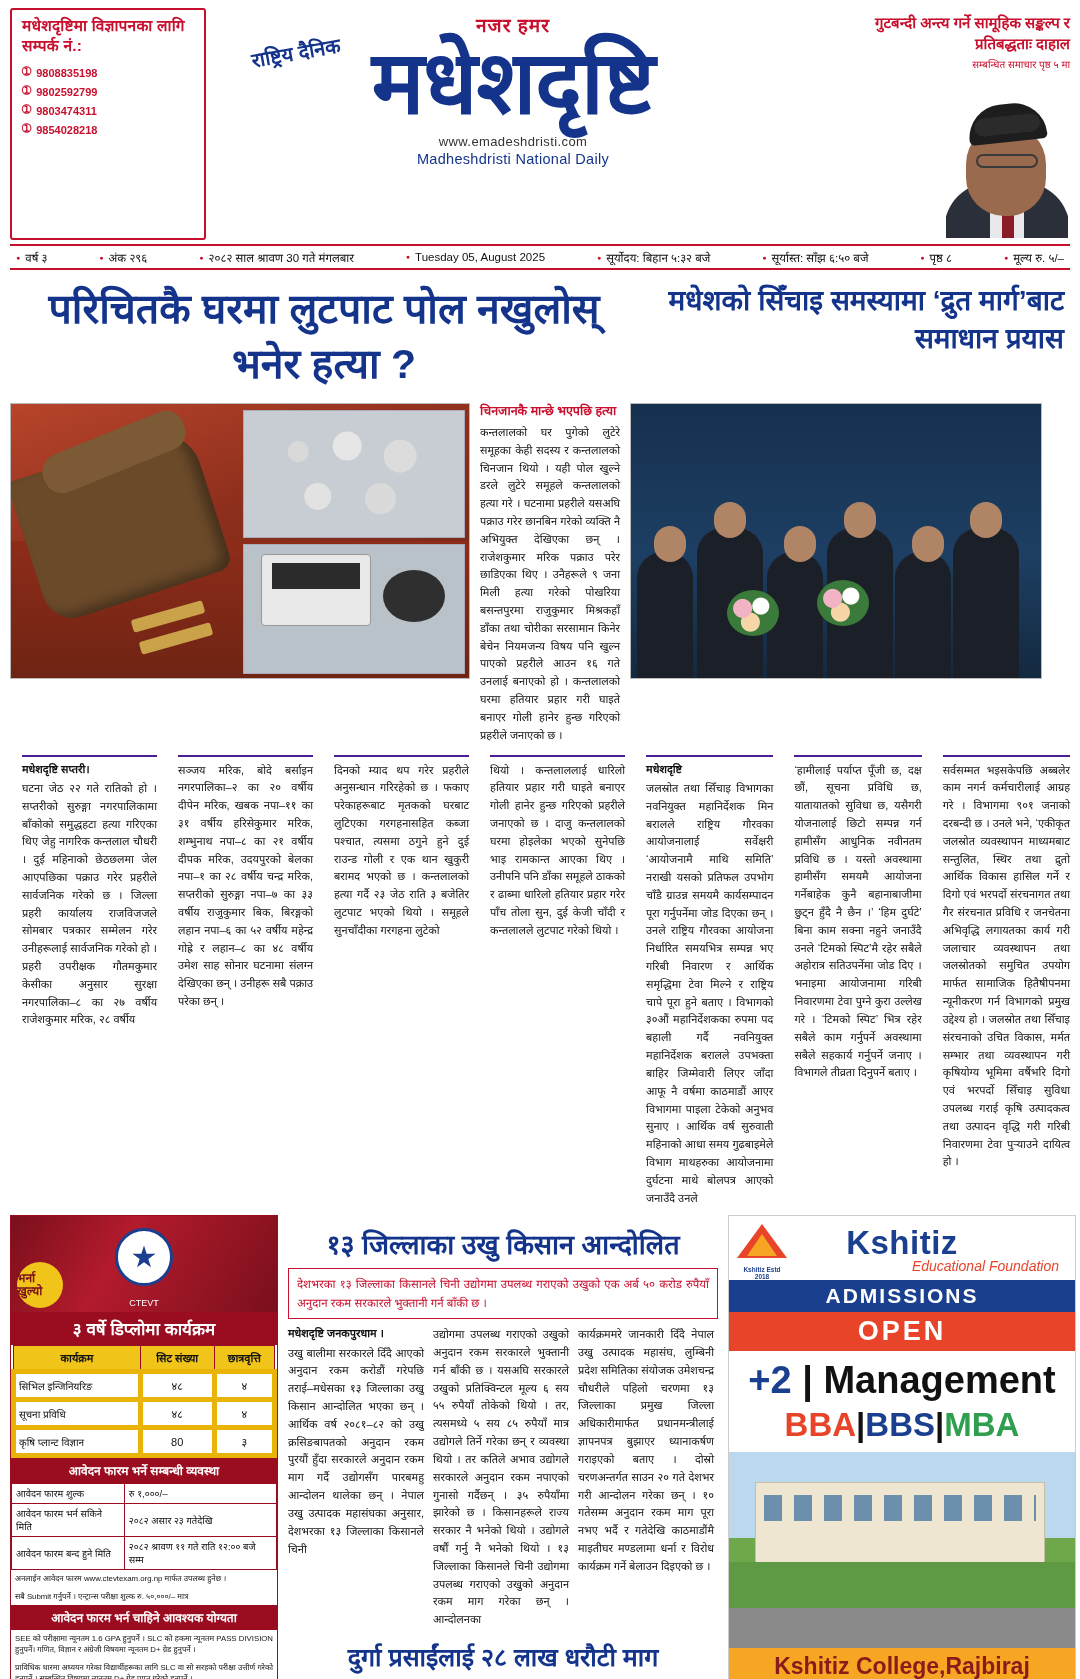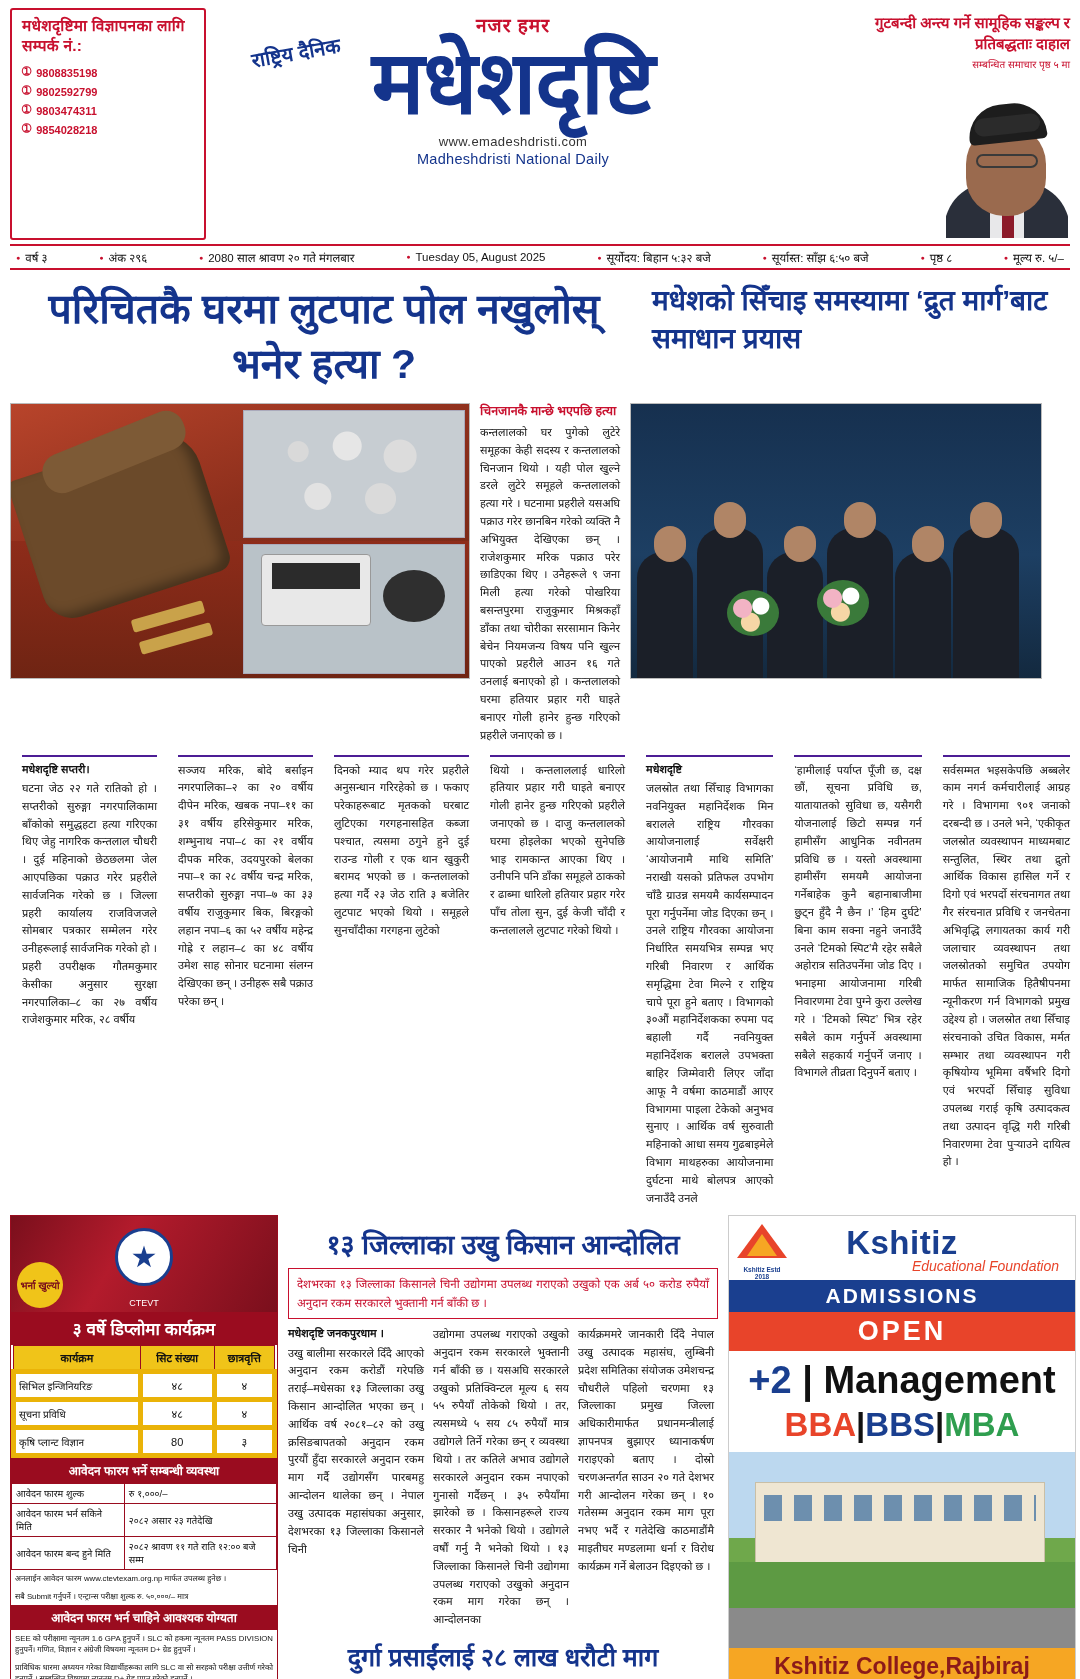--- a/index.html
+++ b/index.html
@@ -60,21 +60,21 @@
     font-size:11.5px; color:#111; padding:0 6px;
   }
   .infobar span { white-space:nowrap; }
   .infobar span::before { content:"●"; color:#c8102e; font-size:7px; margin-right:5px; vertical-align:2px; }
 
   
   .headzone { display:flex; gap:14px; margin-top:12px; }
   .hz-left { width:628px; }
   .hz-right { width:412px; }
   .head-main { font-size:41px; font-weight:bold; color:#14348c; line-height:1.33; text-align:center; }
-  .head-right { font-size:28px; font-weight:bold; color:#14348c; line-height:1.36; text-align:left; }
+  .head-right { font-size:28px; font-weight:bold; color:#14348c; line-height:1.36; text-align:right; }
 
   
   .row1 { display:flex; gap:10px; margin-top:12px; }
   .photoA { width:460px; height:276px; border:1px solid #bbb; position:relative; overflow:hidden; background:#6f7d86;}
   .pa-top { position:absolute; inset:0 0 50% 0; background:linear-gradient(160deg,#b8442b,#8d2f1c 60%,#7e2a18); }
   .pa-bottom { position:absolute; inset:50% 0 0 0; background:linear-gradient(180deg,#8e2c1a,#6f2413); }
   .pa-board { position:absolute; left:232px; top:6px; width:222px; height:128px; background:#c7cdd2; border:1px solid #aab; }
   .pa-board2 { position:absolute; left:232px; top:140px; width:222px; height:130px; background:#b9c2c8; border:1px solid #aab; }
   .pa-gun { position:absolute; left:14px; top:46px; width:190px; height:150px; background:#6b4a2a; border-radius:8px 40px 14px 30px; transform:rotate(-18deg); box-shadow:inset -8px -6px 12px rgba(0,0,0,.35); }
   .pa-gunstrap{position:absolute;left:28px;top:28px;width:150px;height:40px;background:#7d5a36;border-radius:18px;transform:rotate(-22deg);}
@@ -118,21 +118,21 @@
   .standfirst {
     border:1px solid #c8102e; color:#c8102e; font-size:11.5px; line-height:1.6;
     padding:6px 8px; text-align:justify; margin-bottom:7px;
   }
 
   
   .ad-ctevt { width:268px; border:1px solid #9a0c1f; position:relative; overflow:hidden; background:#fff; }
   .ctv-top { height:96px; background:linear-gradient(120deg,#7a0f1c,#b31b2c 40%,#7a0f1c); position:relative; }
   .ctv-logo { position:absolute; left:50%; top:12px; transform:translateX(-50%); width:58px; height:58px; border-radius:50%; background:#fff; border:3px solid #1a3f8f; }
   .ctv-logo:after{content:"";position:absolute;left:50%;top:50%;transform:translate(-50%,-50%);width:24px;height:24px;background:#1a3f8f;clip-path:polygon(50% 0,61% 35%,98% 35%,68% 57%,79% 91%,50% 70%,21% 91%,32% 57%,2% 35%,39% 35%);}
-  .ctv-tag { position:absolute; left:6px; top:46px; width:46px; height:46px; border-radius:50%; background:#f0c419; color:#7a0f1c; font-size:10px; font-weight:bold; display:flex; align-items:center; justify-content:center; text-align:center; line-height:1.1;}
+  .ctv-tag { position:absolute; left:6px; top:46px; width:46px; height:46px; border-radius:50%; background:#f0c419; color:#7a0f1c; font-size:12px; font-weight:bold; display:flex; align-items:center; justify-content:center; text-align:left; line-height:1.1;}
   .ctv-title { background:#9a0c1f; color:#fff; font-weight:bold; font-size:17px; text-align:center; padding:5px 2px; }
   .ctv-table { width:100%; border-collapse:collapse; font-size:11px; }
   .ctv-table th { background:#f0c419; color:#111; padding:4px 3px; border:1px solid #9a0c1f; font-weight:bold; }
   .ctv-table td { border:5px solid #eab308; padding:4px 3px; text-align:center; }
   .ctv-table td.prog { text-align:left; font-size:10px; }
   .ctv-sub { background:#9a0c1f; color:#fff; font-weight:bold; font-size:12px; text-align:center; padding:4px; }
   .ctv-rows { width:100%; border-collapse:collapse; font-size:9.5px; }
   .ctv-rows td { border:1px solid #9a0c1f; padding:3px 4px; }
   .ctv-note { font-size:7.8px; line-height:1.45; padding:3px 4px; text-align:justify; }
 
@@ -198,21 +198,21 @@
         <div class="p-face"></div>
         <div class="p-glass"></div>
         <div class="p-cap"></div>
       </div>
     </div>
   </div>
 
   <div class="infobar">
     <span>वर्ष ३</span>
     <span>अंक २९६</span>
-    <span>2080 साल श्रावण २० गते मंगलबार</span>
+    <span>२०८२ साल श्रावण 30 गते मंगलबार</span>
     <span>Tuesday 05, August 2025</span>
     <span>सूर्योदय: बिहान ५:३२ बजे</span>
     <span>सूर्यास्त: साँझ ६:५० बजे</span>
     <span>पृष्ठ ८</span>
     <span>मूल्य रु. ५/–</span>
   </div>
 
   <div class="headzone">
     <div class="hz-left">
       <div class="head-main">परिचितकै घरमा लुटपाट पोल नखुलोस् भनेर हत्या ?</div>

